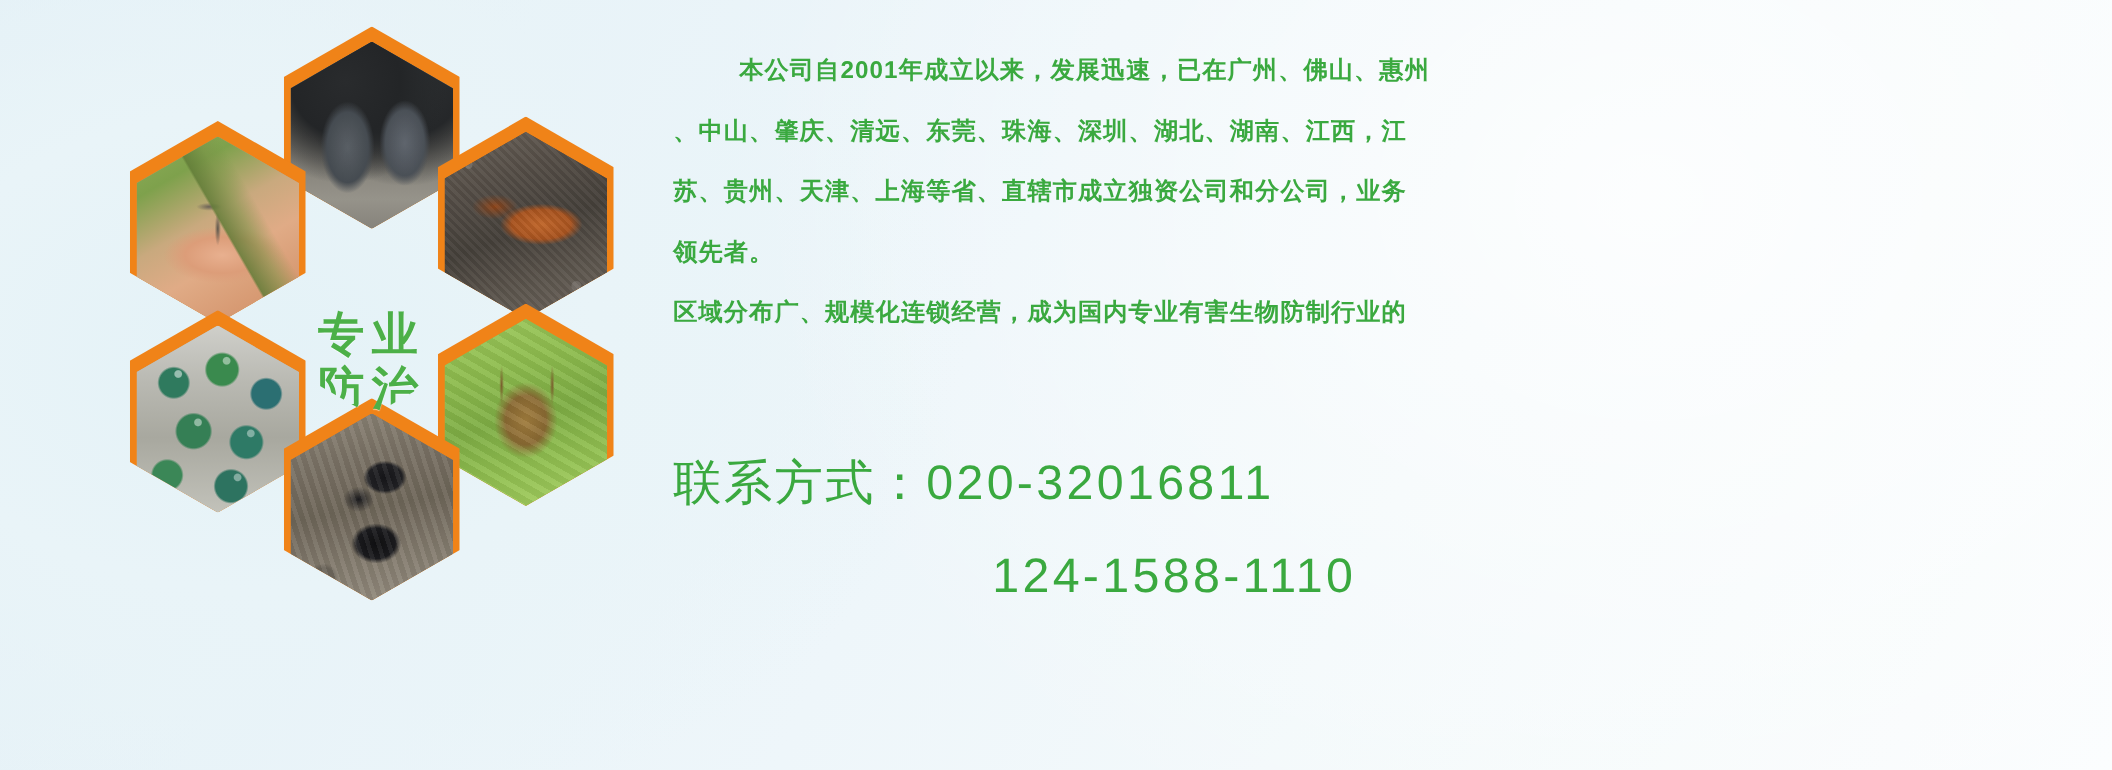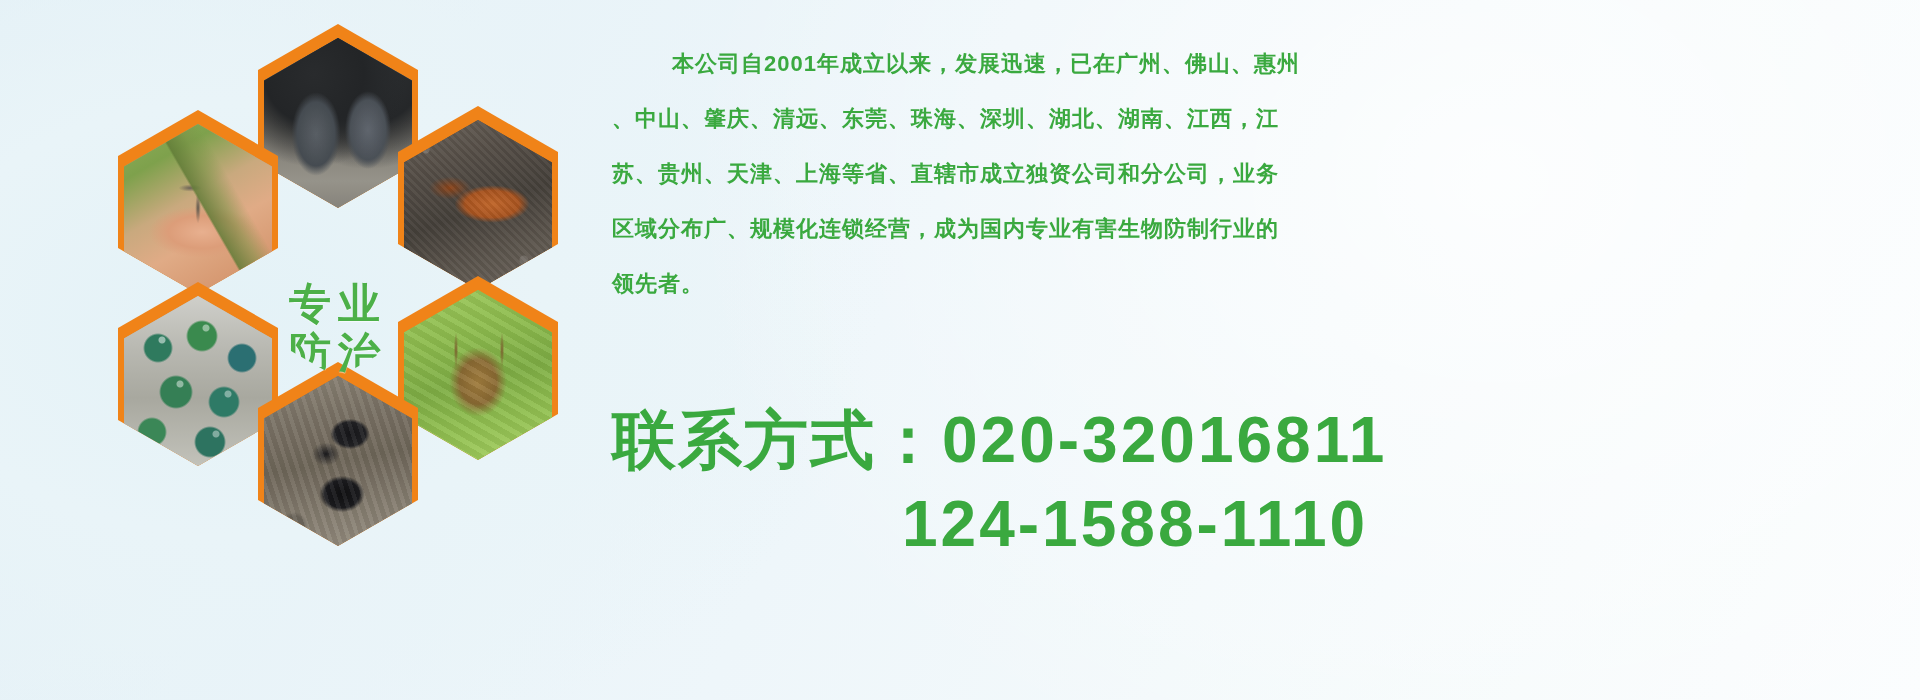--- a/index.html
+++ b/index.html
@@ -207,22 +207,22 @@
   .copy p.indent { text-indent: 60px; }
 
   .contact {
     position: absolute;
     left: 612px;
     top: 398px;
     z-index: 2;
   }
   .contact .line {
     color: #3aa93f;
-    font-size: 64px;
-    font-weight: bold;
+    font-size: 44px;
+    font-weight: normal;
     line-height: 84px;
     white-space: nowrap;
     letter-spacing: 2px;
   }
   .contact .line.phone2 { padding-left: 290px; }
   .contact .tel { letter-spacing: 3px; }
 </style>
 </head>
 <body>
 
@@ -272,22 +272,22 @@
         <div>防治</div>
       </div>
     </div>
 
   </div>
 
   <div class="copy">
     <p class="indent">本公司自2001年成立以来，发展迅速，已在广州、佛山、惠州</p>
     <p>、中山、肇庆、清远、东莞、珠海、深圳、湖北、湖南、江西，江</p>
     <p>苏、贵州、天津、上海等省、直辖市成立独资公司和分公司，业务</p>
+    <p>领先者。</p>
     <p>区域分布广、规模化连锁经营，成为国内专业有害生物防制行业的</p>
-    <p>领先者。</p>
   </div>
 
   <div class="contact">
     <div class="line"><span>联系方式：</span><span class="tel">020-32016811</span></div>
     <div class="line phone2"><span class="tel">124-1588-1110</span></div>
   </div>
 
 </div>
 
 </body></html>

